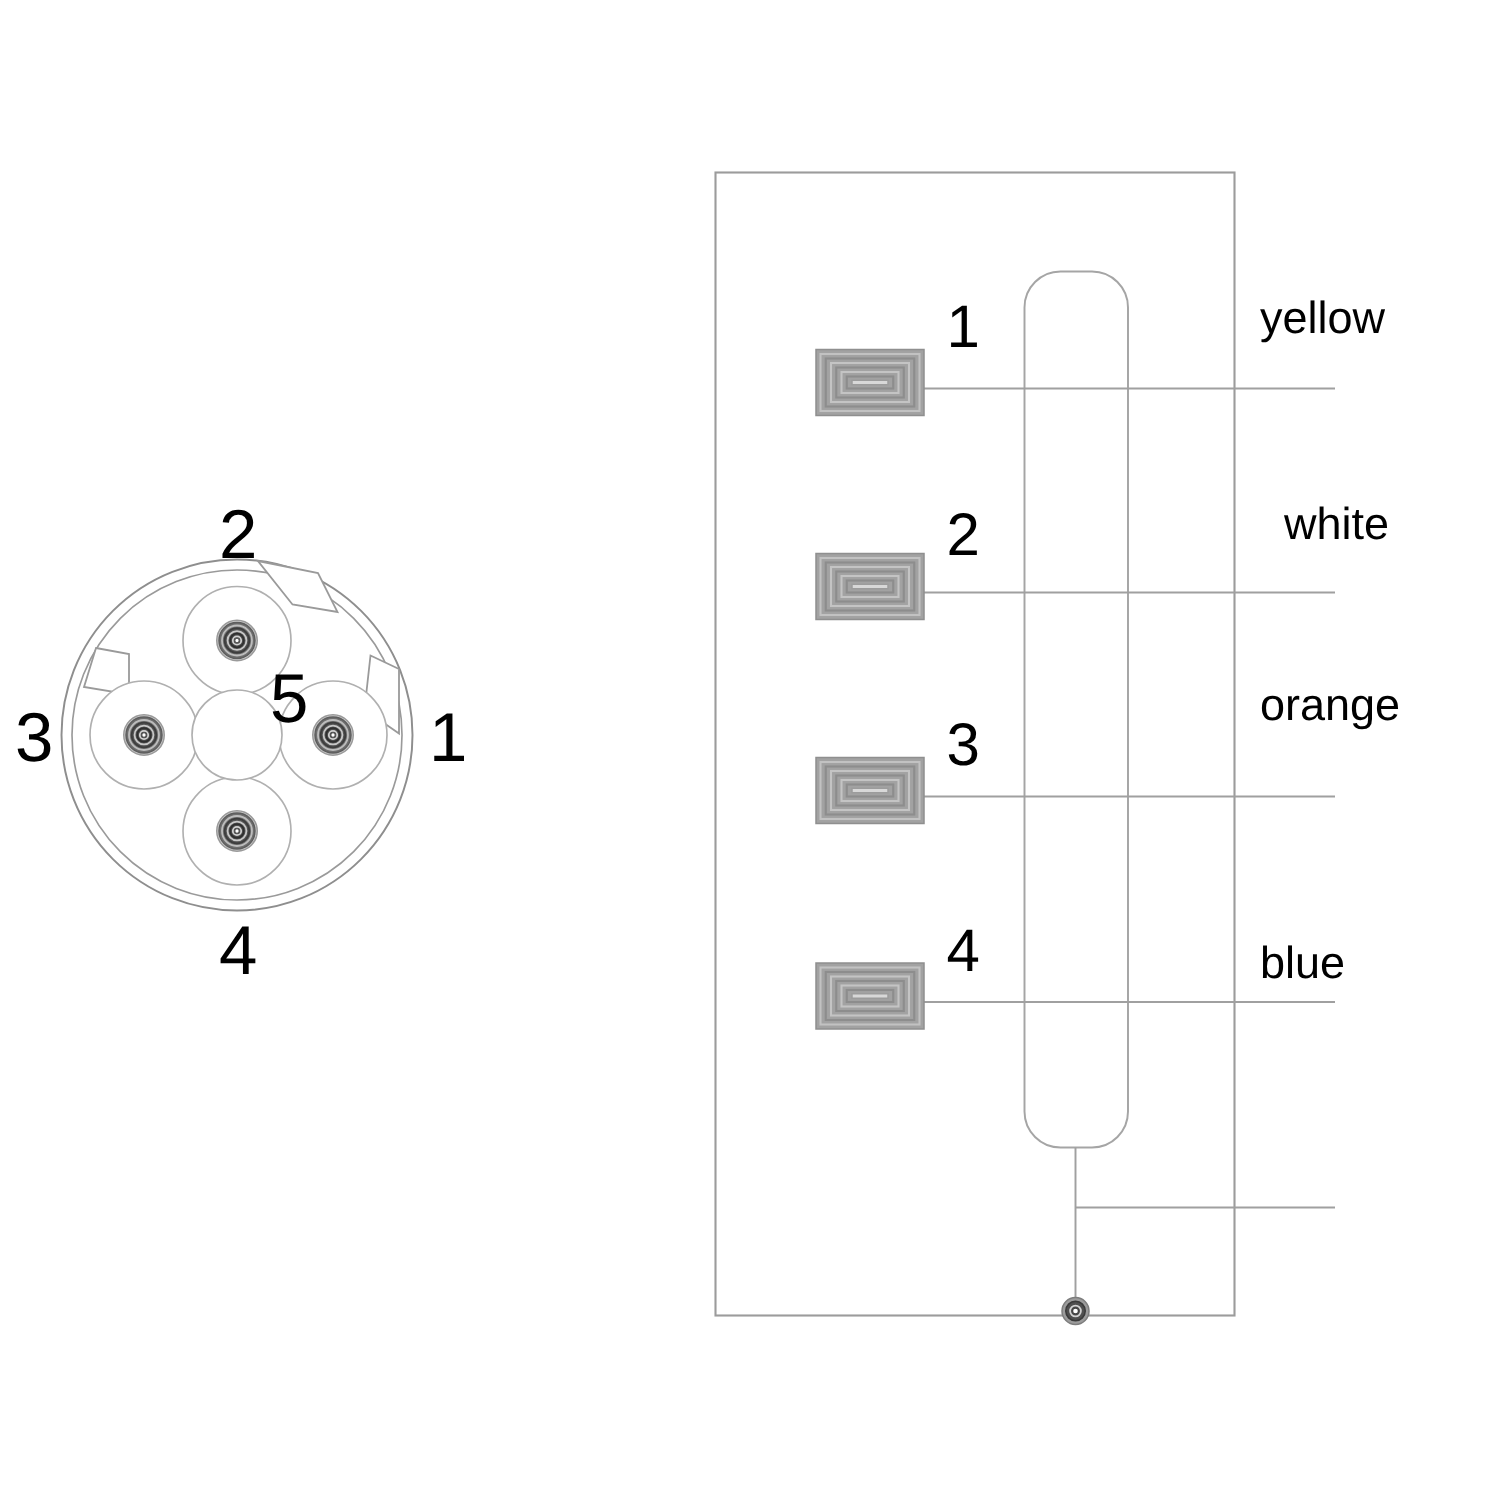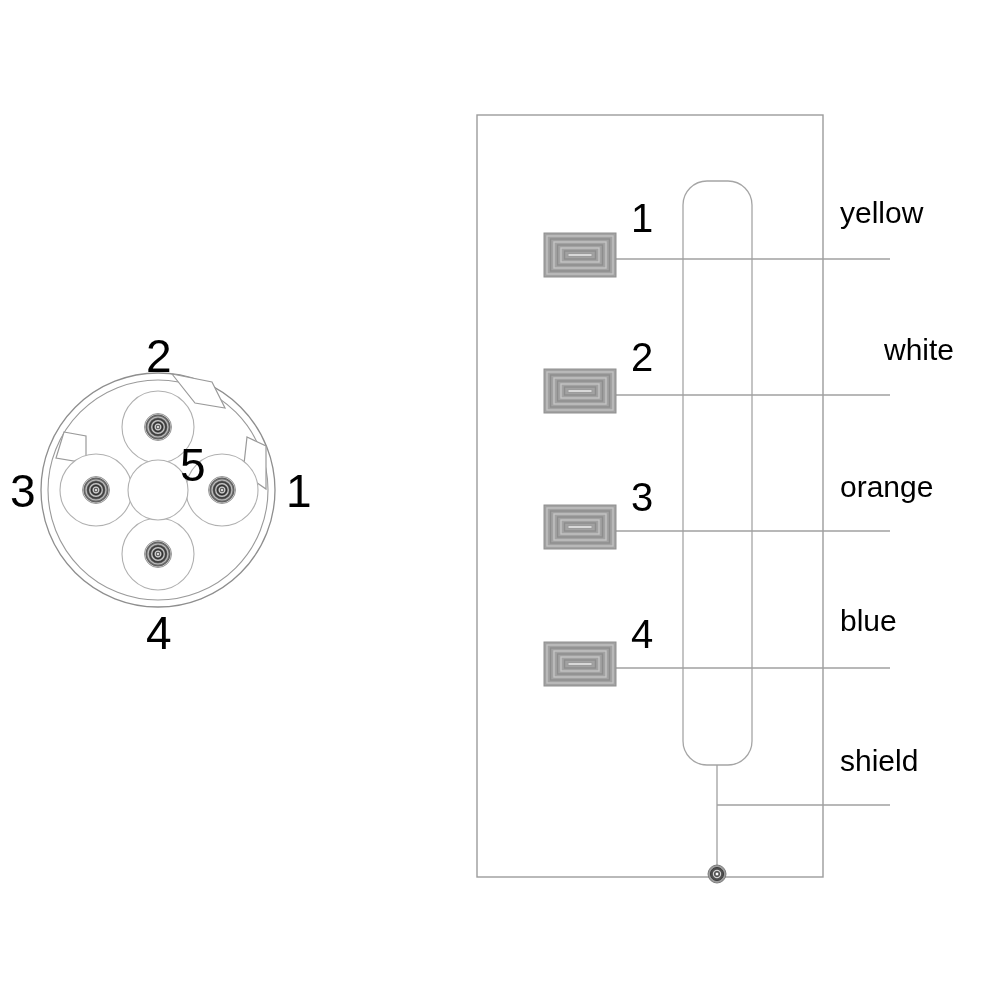--- a/index.html
+++ b/index.html
@@ -132,18 +132,17 @@
   <div class="txt pin-num" style="left:10px; top:468px;">3</div>
   <div class="txt pin-num" style="left:146px; top:610px;">4</div>
   <div class="txt pin-num" style="left:180px; top:442px;">5</div>
 
   <div class="txt term-num" style="left:631px; top:198px;">1</div>
   <div class="txt term-num" style="left:631px; top:337px;">2</div>
   <div class="txt term-num" style="left:631px; top:477px;">3</div>
   <div class="txt term-num" style="left:631px; top:614px;">4</div>
 
   <div class="txt wire-label" style="left:840px; top:198px;">yellow</div>
-  <div class="txt wire-label" style="left:884px; top:335px;">white</div>
-  <div class="txt wire-label" style="left:840px; top:472px;">orange</div>
-  <div class="txt wire-label" style="left:840px; top:606px;">blue</div>
-  <div class="txt wire-label" style="left:840px; top:746px;">shield</div>
+  <div class="txt wire-label" style="left:856px; top:335px;">white</div>
+  <div class="txt wire-label" style="left:840px; top:456px;">orange</div>
+  <div class="txt wire-label" style="left:840px; top:628px;">blue</div>
 
 </div>
 
 </body></html>

